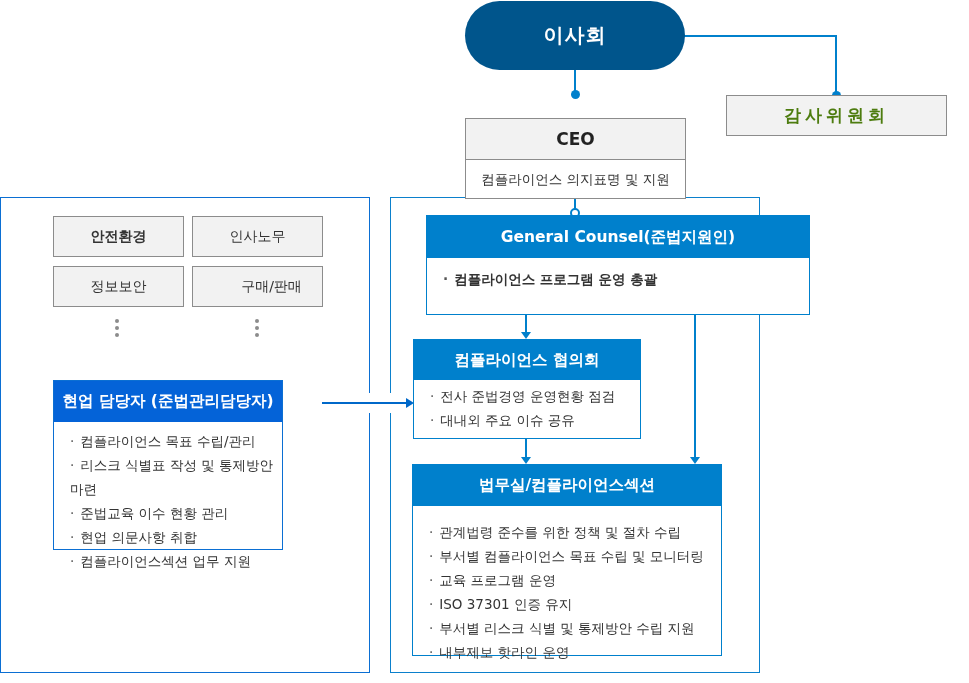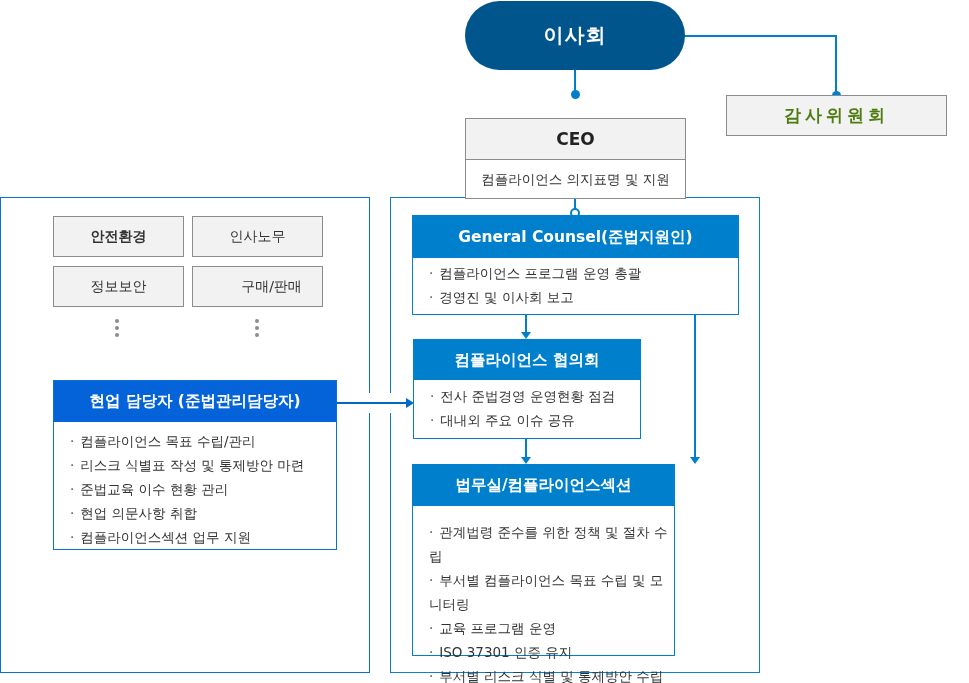--- a/index.html
+++ b/index.html
@@ -39,30 +39,30 @@
     .dots { width: 6px; display: flex; flex-direction: column; align-items: center; gap: 3px; }
     .dots span { width: 4px; height: 4px; border-radius: 50%; background: #8c8c8c; display: block; }
 
     
     .bbox { background: #fff; }
     .bbox .bhead { color: #fff; font-size: 15.5px; font-weight: bold;
                    display: flex; align-items: center; justify-content: center; }
     .bbox .bbody { padding: 7px 0 0 16px; font-size: 13.5px; color: #333; line-height: 24px; }
     .bbox .bbody div::before { content: "·"; margin-right: 6px; color: #555; }
 
-    .box-field { left: 53px; top: 380px; width: 284px; height: 170px; border: 1.5px solid #0b6fd3; }
+    .box-field { left: 53px; top: 380px; width: 230px; height: 170px; border: 1.5px solid #0b6fd3; }
     .box-field .bhead { background: #0463d8; height: 41px; }
 
-    .box-gc { left: 412px; top: 215px; width: 327px; height: 100px; border: 1.5px solid #0080cc; }
+    .box-gc { left: 426px; top: 215px; width: 384px; height: 100px; border: 1.5px solid #0080cc; }
     .box-gc .bhead { background: #0080cc; height: 42px; }
 
     .box-council { left: 413px; top: 339px; width: 228px; height: 100px; border: 1.5px solid #0080cc; }
     .box-council .bhead { background: #0080cc; height: 40px; }
 
-    .box-legal { left: 412px; top: 464px; width: 263px; height: 192px; border: 1.5px solid #0080cc; }
+    .box-legal { left: 412px; top: 464px; width: 310px; height: 192px; border: 1.5px solid #0080cc; }
     .box-legal .bhead { background: #0080cc; height: 41px; }
 
     
     .vline { width: 2px; background: #0080cc; }
     .hline { height: 2px; background: #0080cc; }
     .dot { width: 9px; height: 9px; border-radius: 50%; background: #0080cc; }
     .ring { width: 10px; height: 10px; border-radius: 50%; background: #fff; border: 2px solid #0080cc; }
     .arrow-down { width: 0; height: 0; border-left: 5px solid transparent; border-right: 5px solid transparent;
                   border-top: 7px solid #0080cc; }
     .arrow-right { width: 0; height: 0; border-top: 5px solid transparent; border-bottom: 5px solid transparent;
@@ -122,23 +122,22 @@
     <div>현업 의문사항 취합</div>
     <div>컴플라이언스섹션 업무 지원</div>
   </div>
 </div>
 
 <div class="abs hline" style="left:322px; top:402px; width:84px; background:#0068c9;"></div>
 <div class="abs arrow-right" style="left:406px; top:398px;"></div>
 
 <div class="abs bbox box-gc">
   <div class="bhead">General Counsel(준법지원인)</div>
-  <div class="bbody" style="padding-top:3px;">
+  <div class="bbody" style="padding-top:9px;font-weight:bold;">
     <div>컴플라이언스 프로그램 운영 총괄</div>
-    <div>경영진 및 이사회 보고</div>
   </div>
 </div>
 
 <div class="abs vline" style="left:525px; top:314px; height:20px;"></div>
 <div class="abs arrow-down" style="left:521px; top:332px;"></div>
 
 <div class="abs vline" style="left:694px; top:314px; height:144px;"></div>
 <div class="abs arrow-down" style="left:690px; top:457px;"></div>
 
 <div class="abs bbox box-council">

